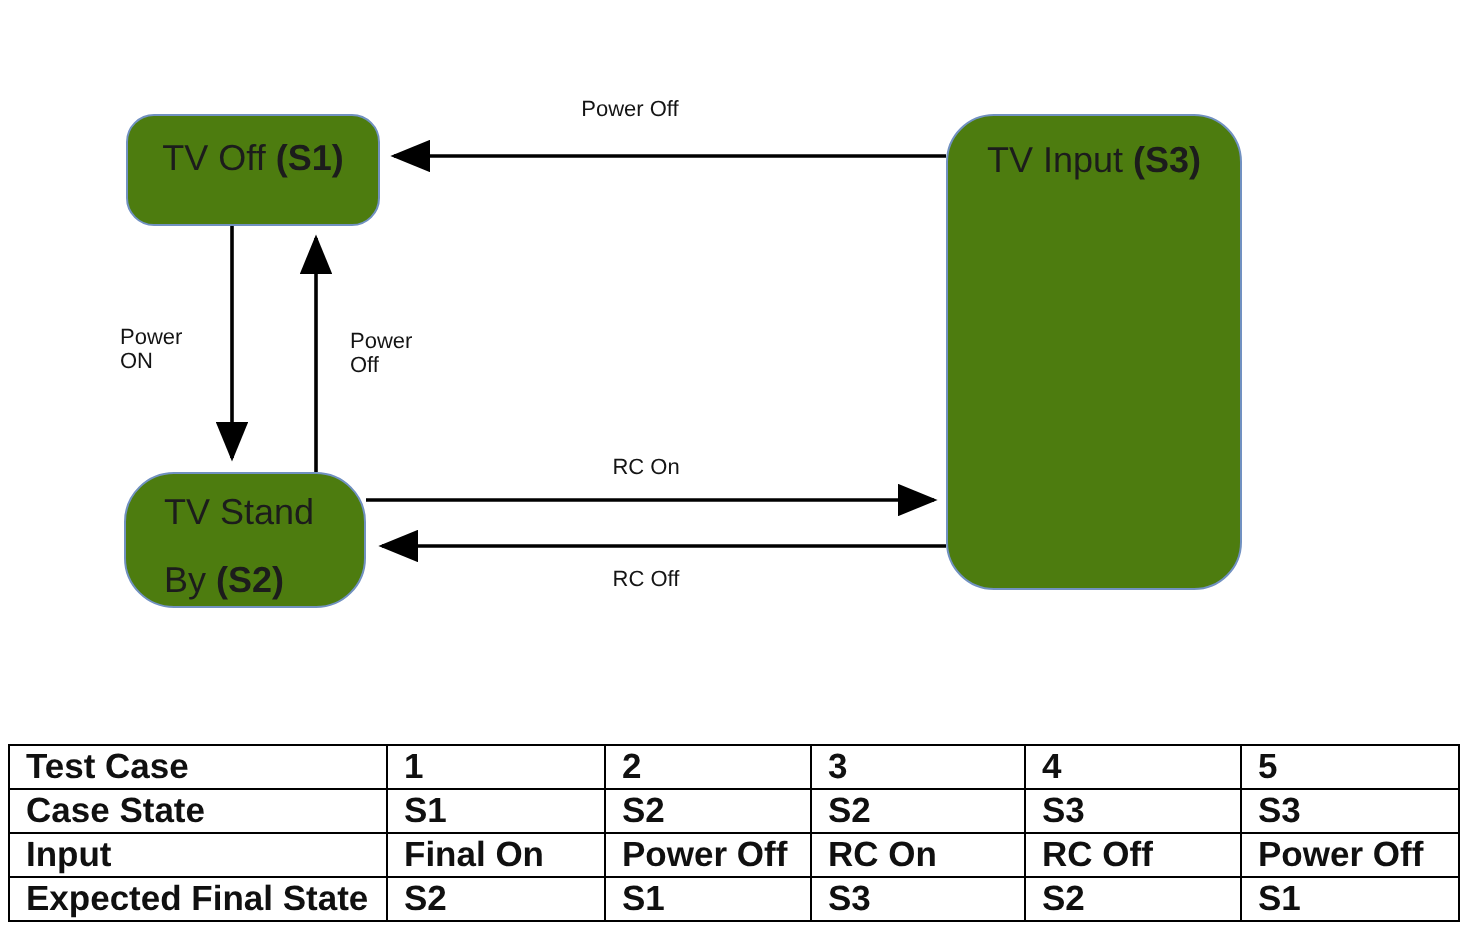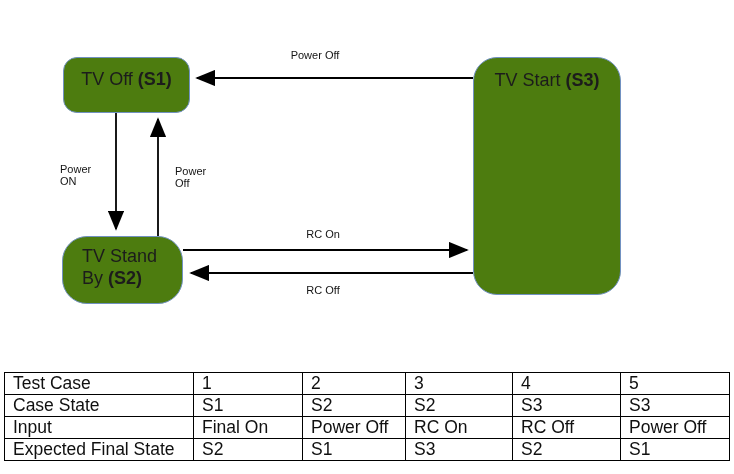--- a/index.html
+++ b/index.html
@@ -9,36 +9,36 @@
     font-family:"Liberation Sans", sans-serif; color:#111; overflow:hidden;
   }
   .arrows { position:absolute; left:0; top:0; width:734px; height:370px; }
   .state {
     position:absolute; border:1.6px solid #7191c1; border-radius:14px;
     background:#4d7c0f; font-size:18px; color:#1c1c1c;
   }
   .state b { font-weight:bold; }
   .s1 { left:63px; top:57px; width:127px; height:56px; text-align:center; padding-top:11px; }
   .s2 { left:62px; top:236px; width:121px; height:68px; padding:9px 0 0 19px;border-radius:25px; }
-  .s2 .line2 { margin-top:1px; }
+  .s2 .line2 { margin-top:13px; }
   .s3 { left:473px; top:57px; width:148px; height:238px; border-radius:24px; text-align:center; padding-top:12px; }
   .tlabel { position:absolute; font-size:11px; line-height:12px; color:#141414; }
   .lbl-power-off-top { left:270px; top:49px; width:90px; text-align:center; }
   .lbl-power-on   { left:60px;  top:163px; text-align:left; }
   .lbl-power-off-v{ left:175px; top:165px; text-align:left; }
   .lbl-rc-on  { left:281px; top:228px; width:84px; text-align:center; }
   .lbl-rc-off { left:281px; top:284px; width:84px; text-align:center; }
   table.tc {
     position:absolute; left:4px; top:372px; border-collapse:collapse;
     table-layout:fixed; width:725px;
   }
   table.tc td {
     border:1.5px solid #000; font-size:17.5px; color:#101010;
     height:22px; line-height:21px; padding:0 2px 0 8px;
-    white-space:nowrap; overflow:hidden; text-align:left; font-weight:normal;
+    white-space:nowrap; overflow:hidden; text-align:left; font-weight:bold;
   }
 </style>
 </head>
 <body>
 
 <div class="canvas">
 
   <svg class="arrows" viewBox="0 0 734 370" xmlns="http://www.w3.org/2000/svg">
     <defs>
       <marker id="ah" markerWidth="11" markerHeight="9" refX="10" refY="4.5" orient="auto">
@@ -59,21 +59,21 @@
 
   <div class="state s2">
     <div>TV Stand</div>
     <div class="line2">
       <span>By</span>
       <b>(S2)</b>
     </div>
   </div>
 
   <div class="state s3">
-    <span>TV Start</span>
+    <span>TV Input</span>
     <b>(S3)</b>
   </div>
 
   <div class="tlabel lbl-power-off-top">Power Off</div>
 
   <div class="tlabel lbl-power-on">
     <div>Power</div>
     <div>ON</div>
   </div>
 

